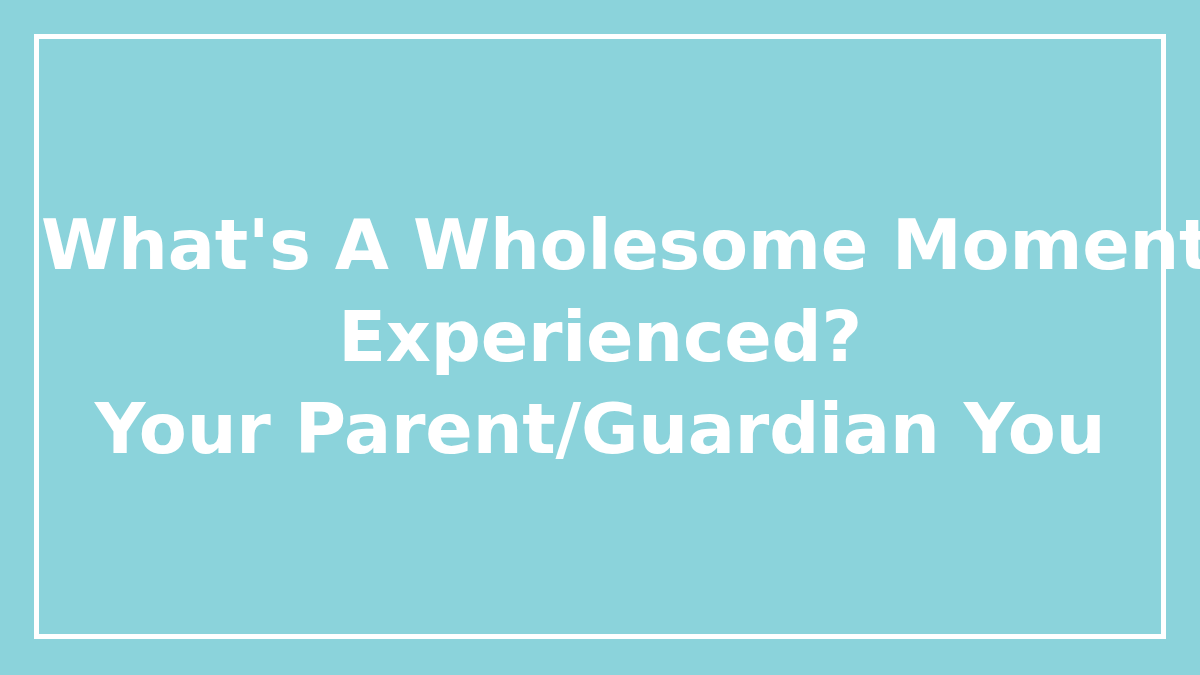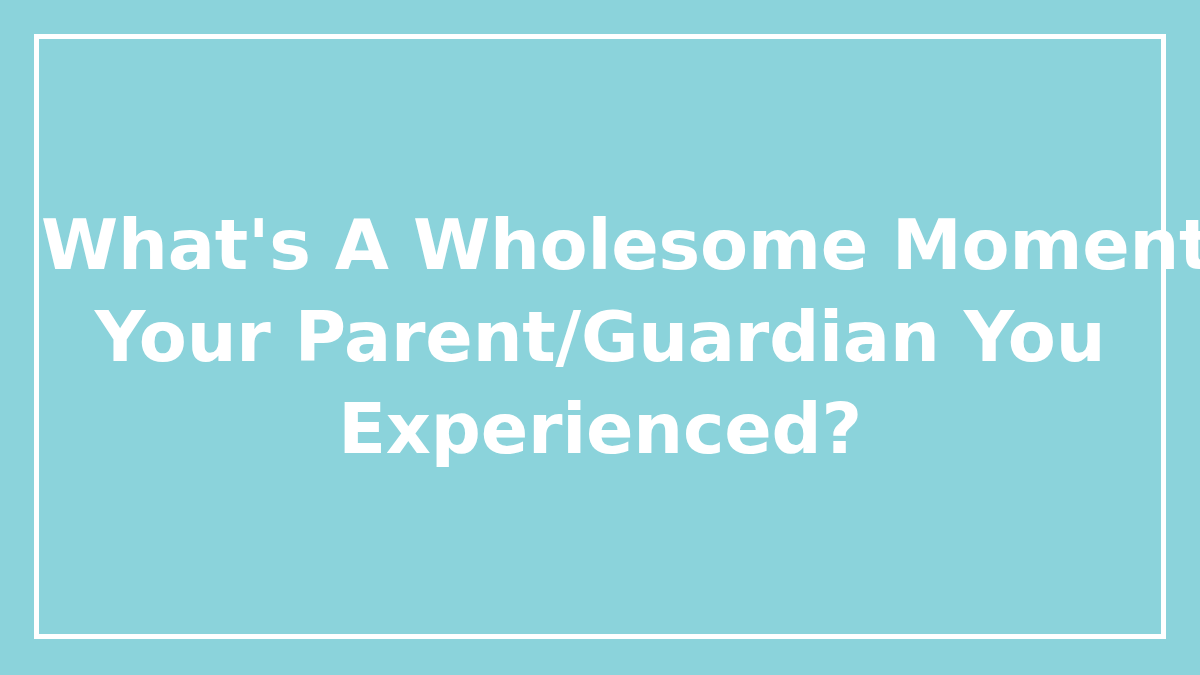--- a/index.html
+++ b/index.html
@@ -69,18 +69,18 @@
 </head>
 <body>
 
 <div class="poster" style="background: rgb(139, 211, 219);">
 
   <div class="poster-frame" style="border-color: rgb(255, 255, 255);"></div>
 
   <div class="title-block">
     <h1 class="title" style="color: rgb(255, 255, 255);">
       <span class="title-line">What's A Wholesome Moment With</span>
+      <span class="title-line">Experienced?</span>
       <span class="title-line">Your Parent/Guardian You</span>
-      <span class="title-line">Experienced?</span>
     </h1>
   </div>
 
 </div>
 
 </body></html>

